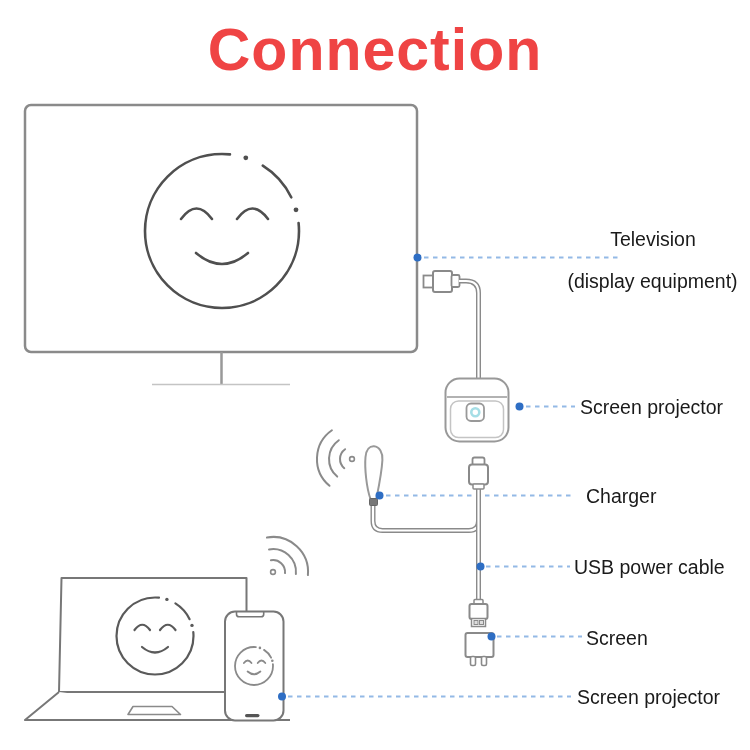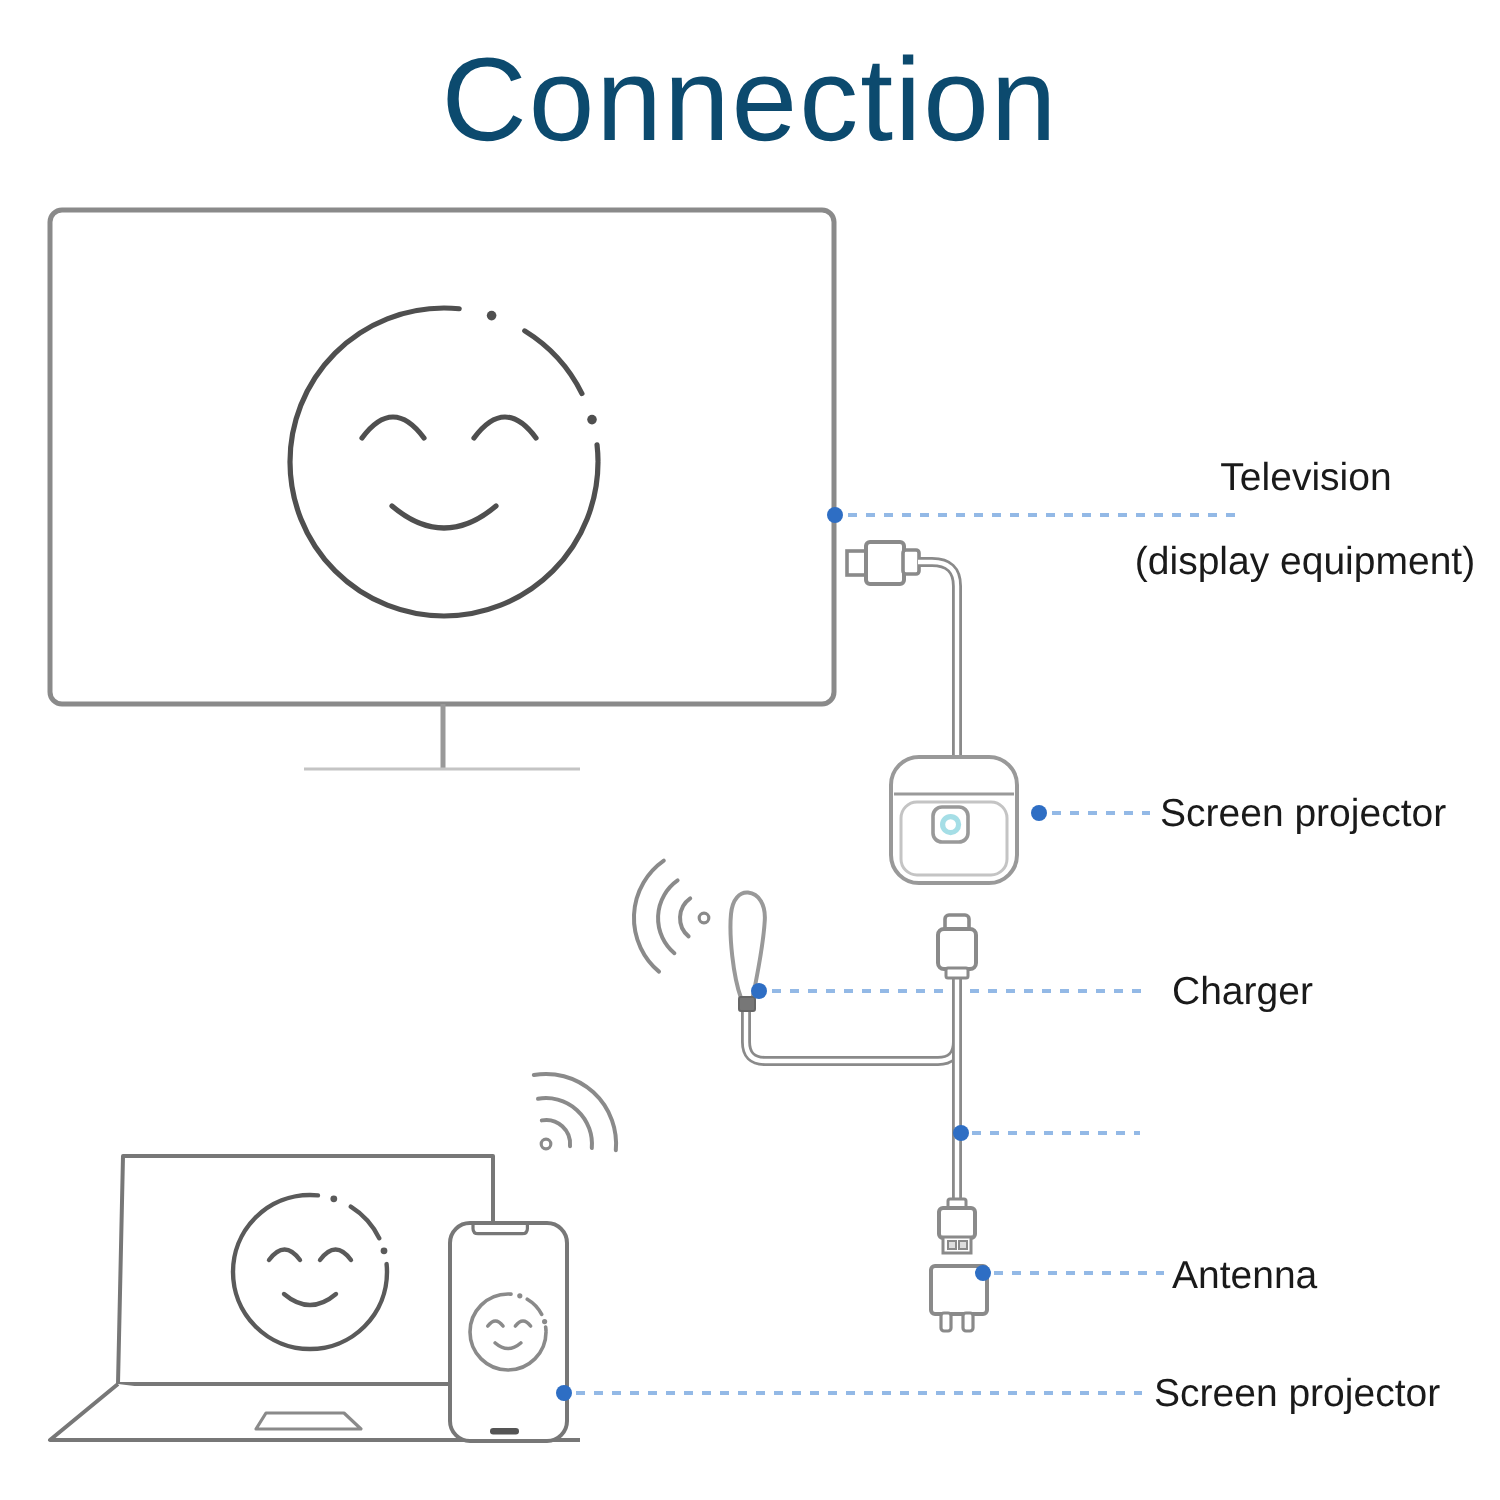--- a/index.html
+++ b/index.html
@@ -1,19 +1,19 @@
 <!DOCTYPE html>
 <html><head>
 <meta charset="utf-8">
 <style>
   html,body{margin:0;padding:0;background:#fff;}
   .stage{position:relative;width:750px;height:750px;background:#fff;overflow:hidden;
          font-family:"Liberation Sans", sans-serif;}
   .title{position:absolute;top:16px;left:0;width:750px;text-align:center;
-         font-size:59px;letter-spacing:1px;color:#0c4a6e;font-weight:400;}
+         font-size:59px;letter-spacing:1px;color:#ef4444;font-weight:700;}
   .lbl{position:absolute;font-size:19.5px;color:#1a1a1a;white-space:nowrap;}
   .lbl-center{text-align:center;}
   svg{position:absolute;top:0;left:0;}
   .dash{stroke:#93b9e6;stroke-width:2;stroke-dasharray:4.5 4.5;fill:none;}
   .dot{fill:#2e6ec4;stroke:none;}
   .cable-outer{fill:none;stroke:#8a8a8a;stroke-width:5;}
   .cable-inner{fill:none;stroke:#ffffff;stroke-width:2.2;}
   .smiley{fill:none;stroke-linecap:round;}
 </style>
 </head>
@@ -144,16 +144,17 @@
     <circle class="dot" cx="379.5" cy="495.5" r="4" fill="#2e6ec4"></circle>
     <circle class="dot" cx="480.5" cy="566.5" r="4" fill="#2e6ec4"></circle>
     <circle class="dot" cx="491.5" cy="636.5" r="4" fill="#2e6ec4"></circle>
     <circle class="dot" cx="282" cy="696.5" r="4" fill="#2e6ec4"></circle>
   </svg>
 
   <div class="lbl lbl-center" style="left:553px;top:228px;width:200px;">Television</div>
   <div class="lbl lbl-center" style="left:545px;top:270px;width:215px;">(display equipment)</div>
   <div class="lbl" style="left:580px;top:396px;">Screen projector</div>
   <div class="lbl" style="left:586px;top:485px;">Charger</div>
-  <div class="lbl" style="left:586px;top:627px;">Antenna</div>
+  <div class="lbl" style="left:574px;top:556px;">USB power cable</div>
+  <div class="lbl" style="left:586px;top:627px;">Screen</div>
   <div class="lbl" style="left:577px;top:686px;">Screen projector</div>
 
 </div>
 
 </body></html>

